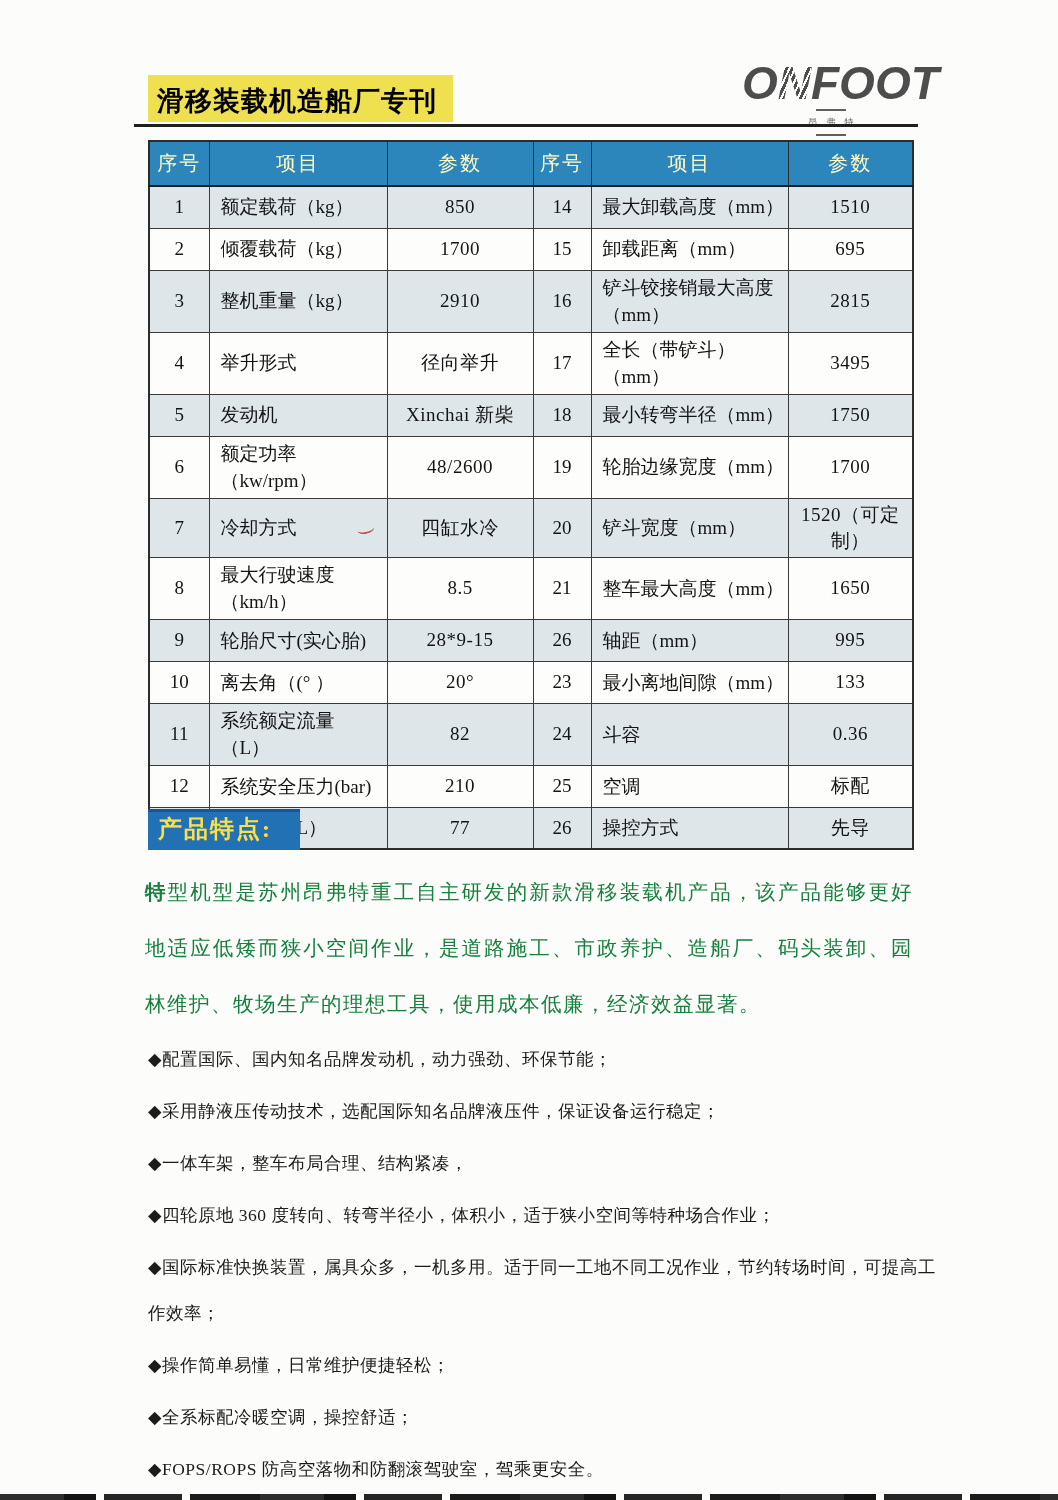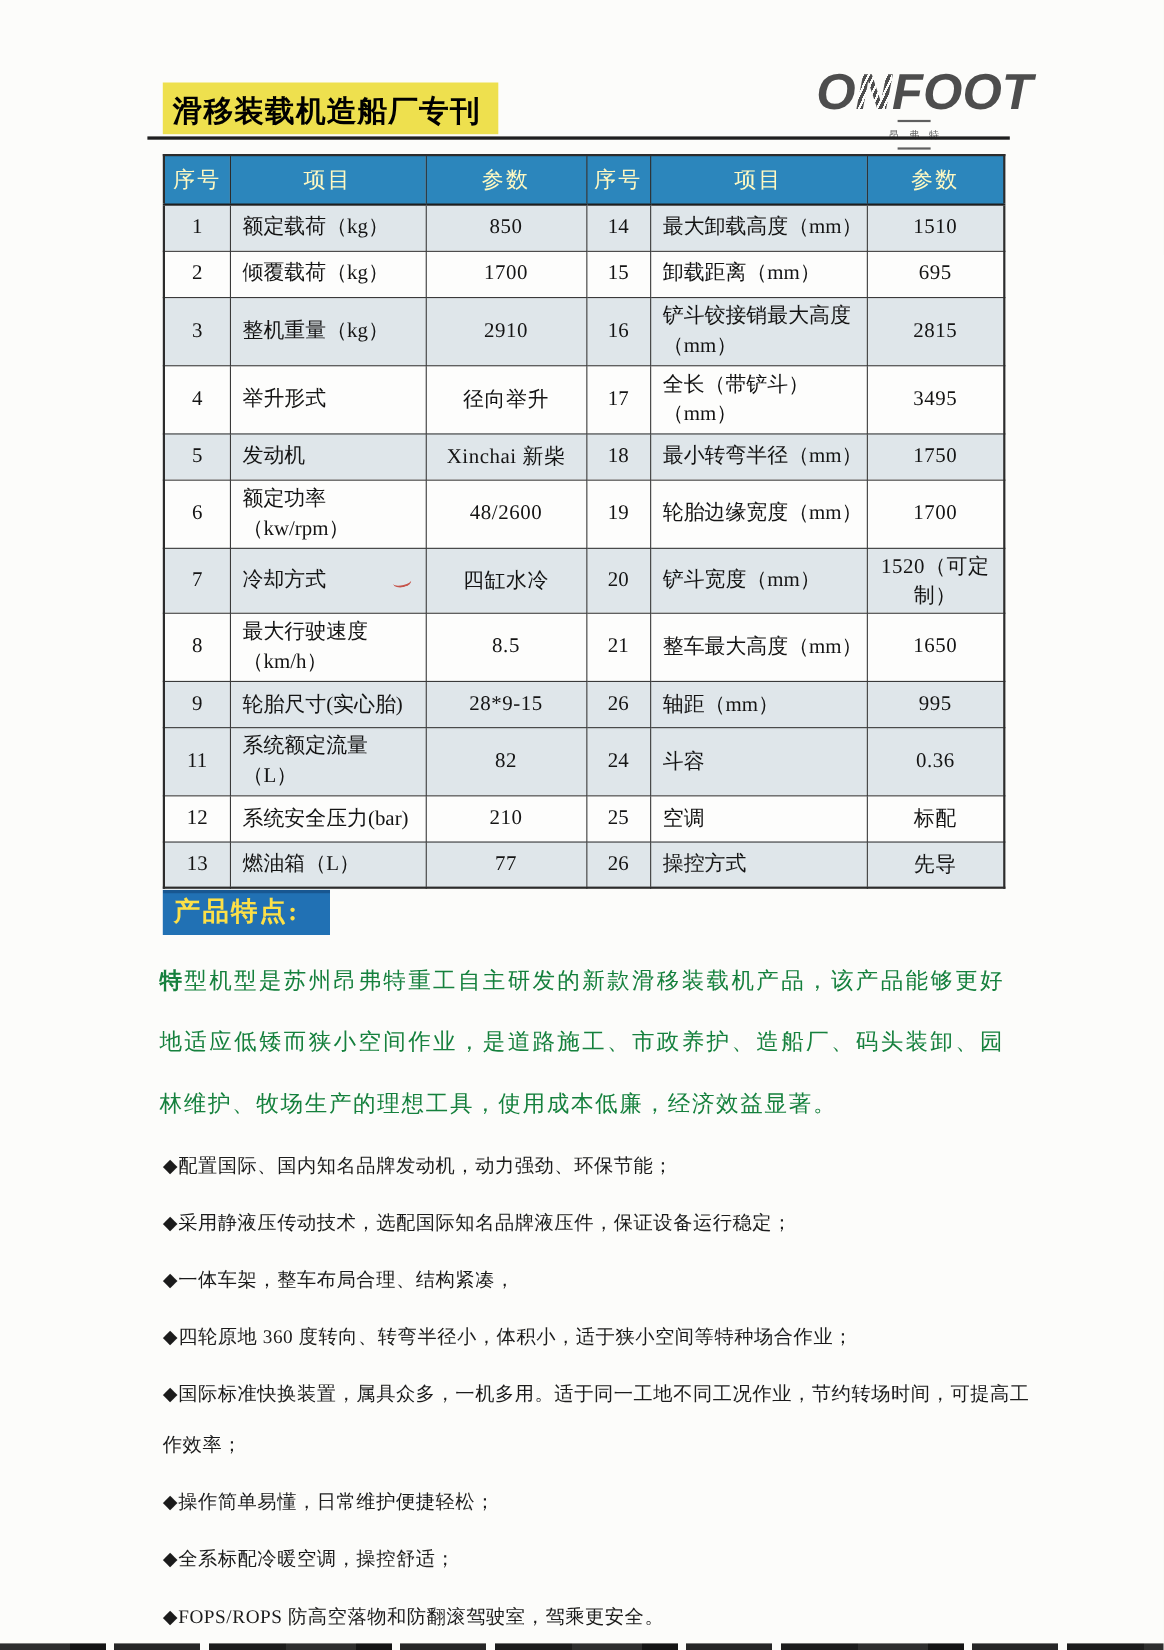--- a/index.html
+++ b/index.html
@@ -211,20 +211,28 @@
           <td class="c-param">1650</td>
         </tr>
         <tr class="stripe">
           <td class="c-idx">9</td>
           <td class="c-item">轮胎尺寸(实心胎)</td>
           <td class="c-param">28*9-15</td>
           <td class="c-idx">26</td>
           <td class="c-item">轴距（mm）</td>
           <td class="c-param">995</td>
         </tr>
+        <tr>
+          <td class="c-idx">10</td>
+          <td class="c-item">离去角（(° ）</td>
+          <td class="c-param">20°</td>
+          <td class="c-idx">23</td>
+          <td class="c-item">最小离地间隙（mm）</td>
+          <td class="c-param">133</td>
+        </tr>
         <tr class="stripe">
           <td class="c-idx">11</td>
           <td class="c-item">系统额定流量（L）</td>
           <td class="c-param">82</td>
           <td class="c-idx">24</td>
           <td class="c-item">斗容</td>
           <td class="c-param">0.36</td>
         </tr>
         <tr>
           <td class="c-idx">12</td>

